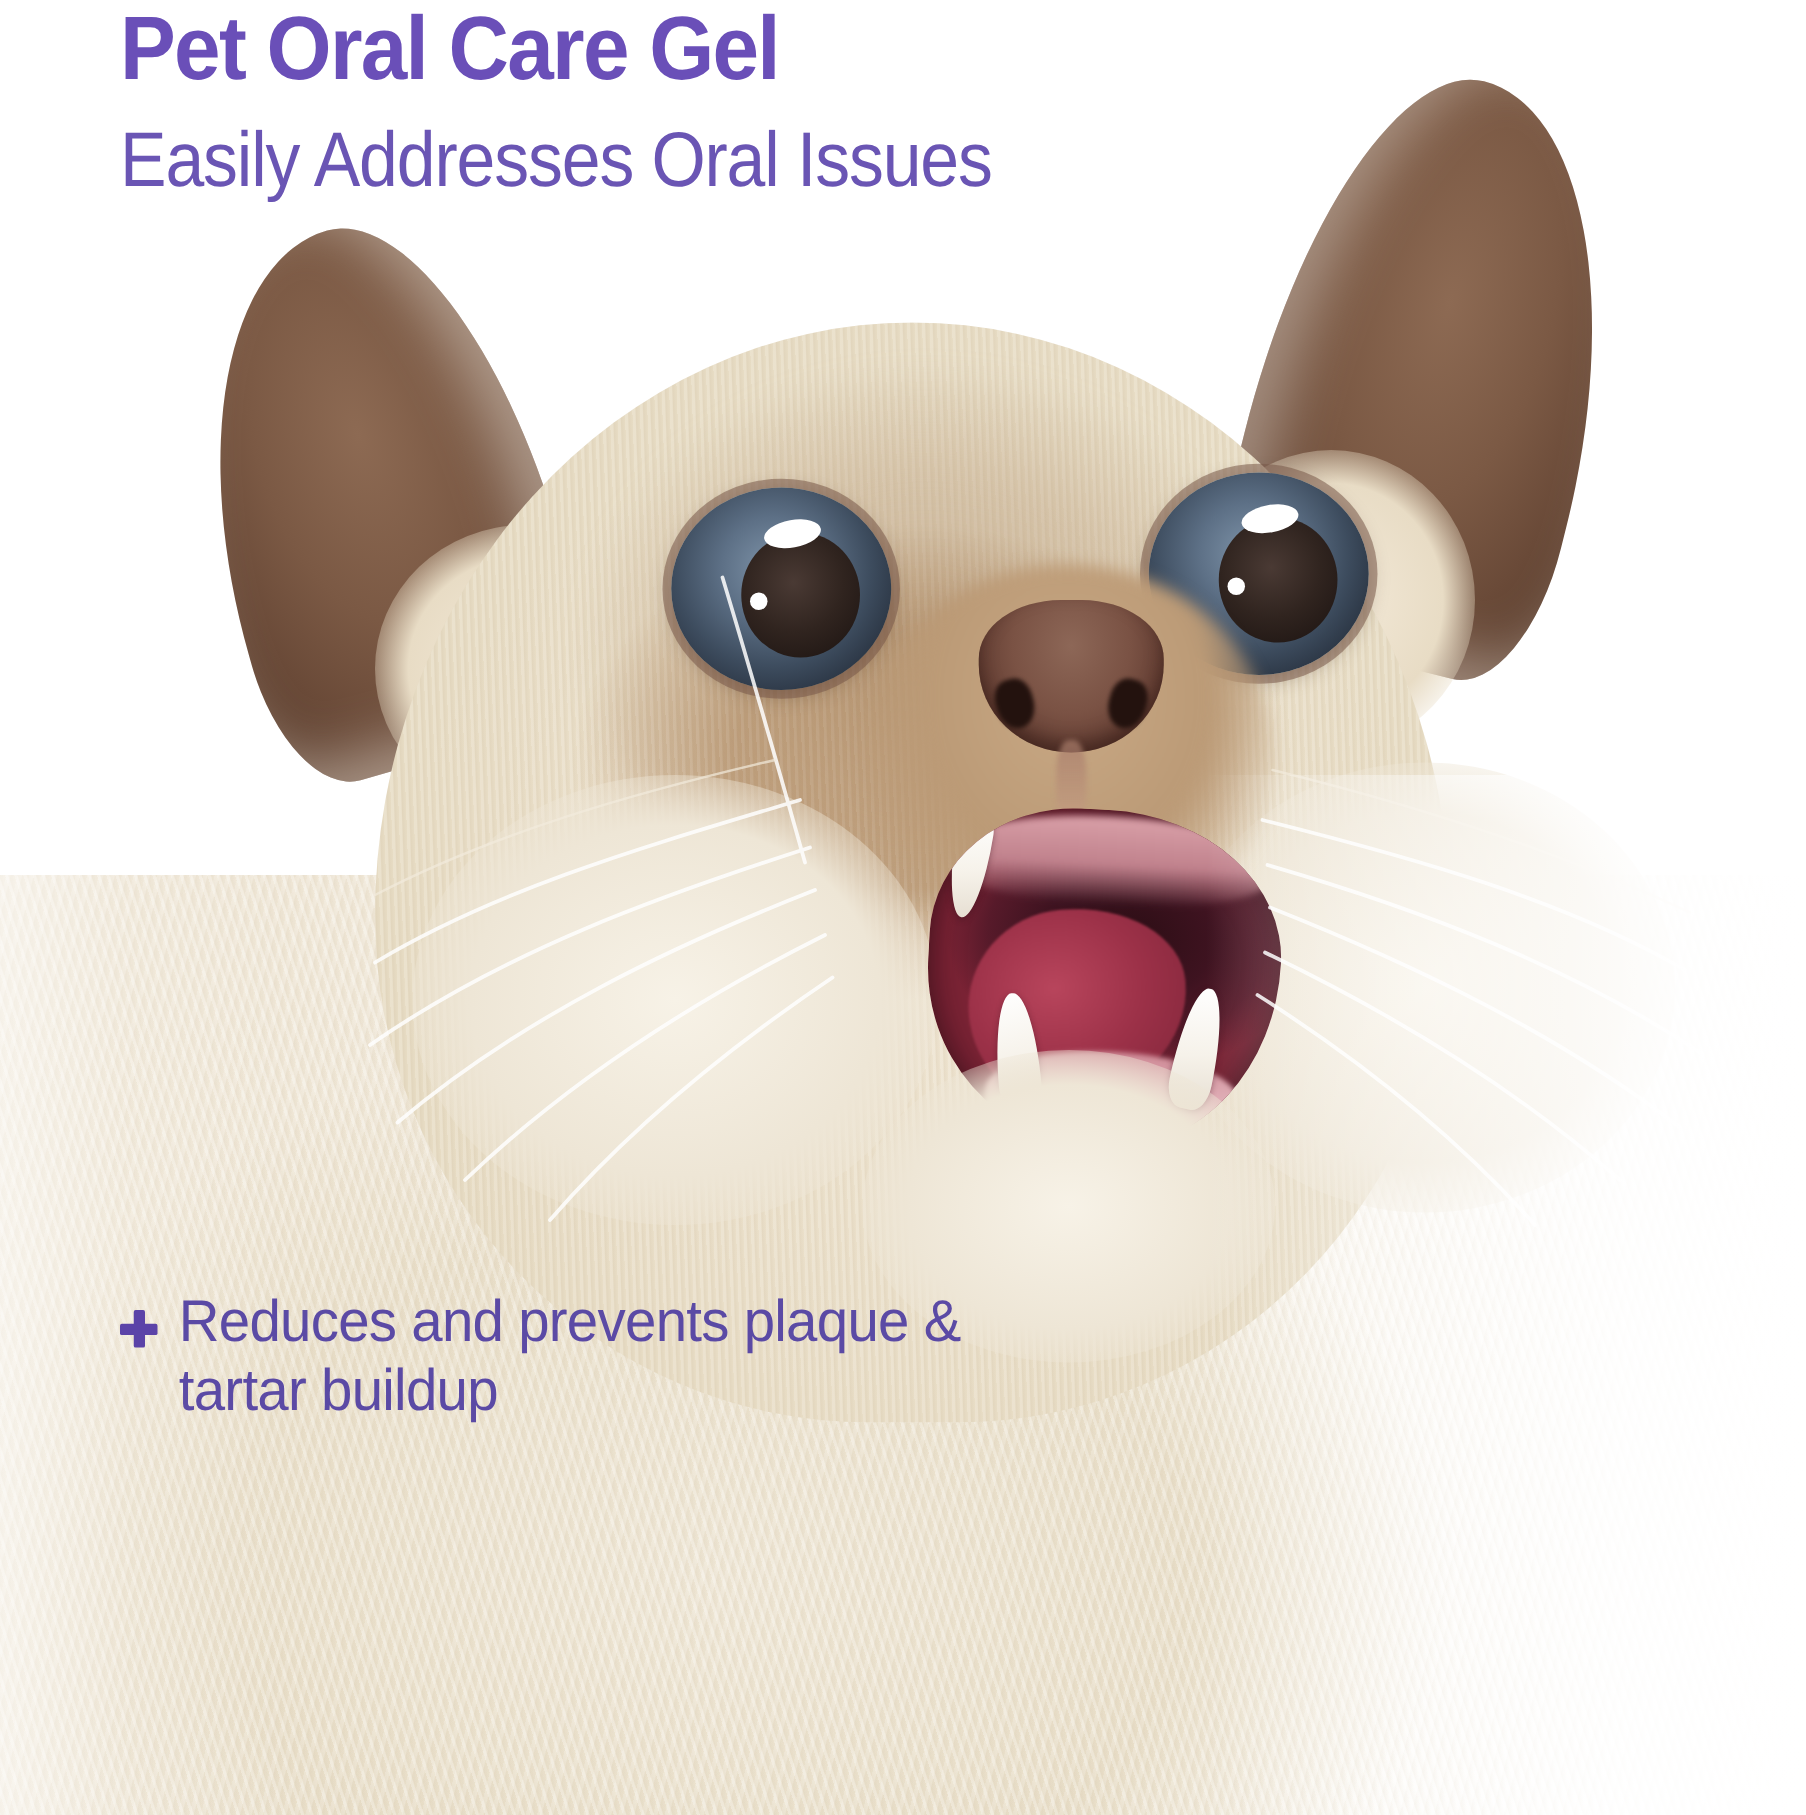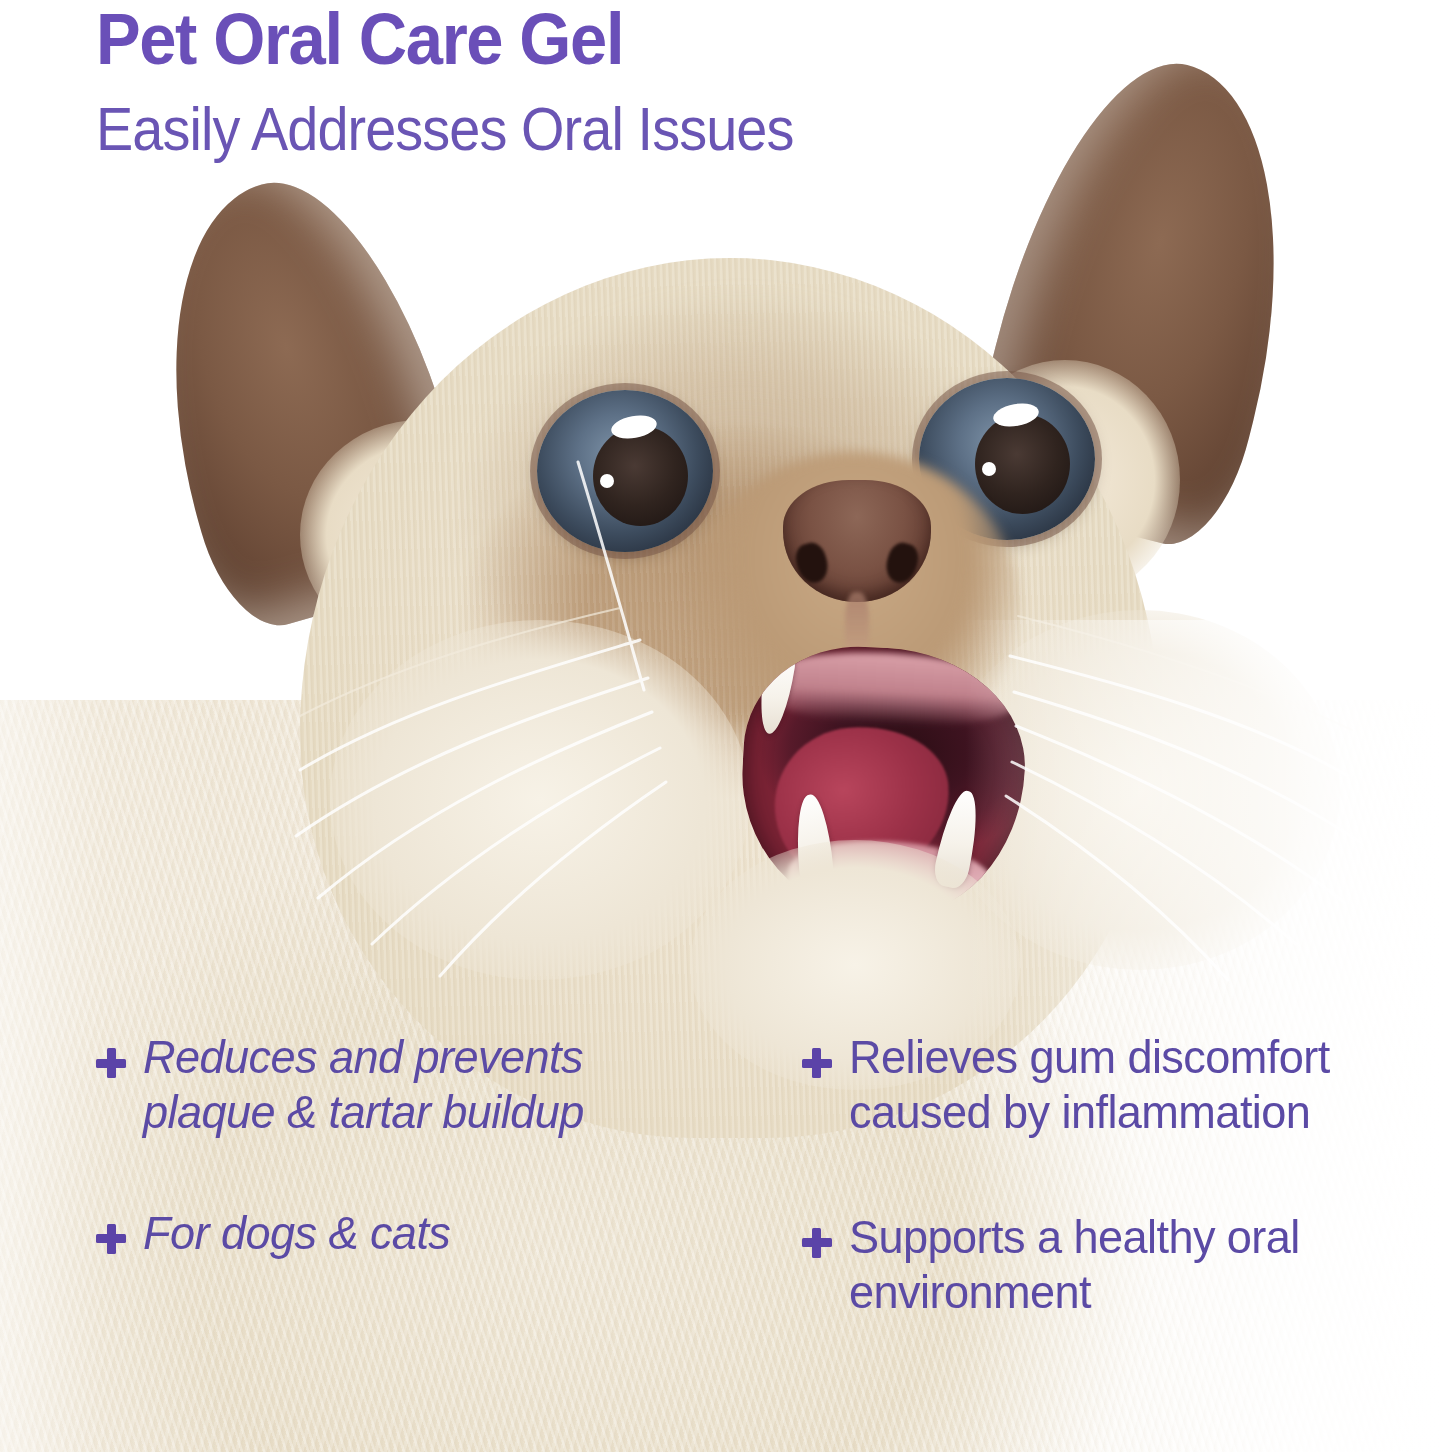--- a/index.html
+++ b/index.html
@@ -273,21 +273,21 @@
   }
 
   .benefits {
     position: absolute;
     left: 0; top: 1030px;
     width: 1445px;
     display: flex;
     gap: 0;
   }
   .col { width: 722px; padding: 0; }
-  .col-left { padding-left: 96px; font-style: italic; }
+  .col-left { padding-left: 96px; }
   .col-right { padding-left: 62px; }
 
   .benefit {
     display: flex;
     align-items: flex-start;
     margin-bottom: 58px;
   }
   .benefit:last-child { margin-bottom: 0; }
   .col-left .benefit:nth-child(1) { margin-bottom: 66px; }
   .col-left .benefit:nth-child(2) { margin-bottom: 52px; }
@@ -400,36 +400,19 @@
   <div class="benefits">
 
     <div class="col col-left">
 
       <div class="benefit">
         <span class="plus-icon"></span>
         <span class="benefit-text">Reduces and prevents plaque &amp; tartar buildup</span>
       </div>
 
 
-      <div class="benefit">
-        <span class="plus-icon"></span>
-        <span class="benefit-text">For dogs &amp; cats</span>
-      </div>
 
     </div>
 
-    <div class="col col-right">
-
-      <div class="benefit">
-        <span class="plus-icon"></span>
-        <span class="benefit-text">Relieves gum discomfort caused by inflammation</span>
-      </div>
-
-      <div class="benefit">
-        <span class="plus-icon"></span>
-        <span class="benefit-text">Supports a healthy oral environment</span>
-      </div>
-
-    </div>
 
   </div>
 
 </div>
 
 </body></html>

